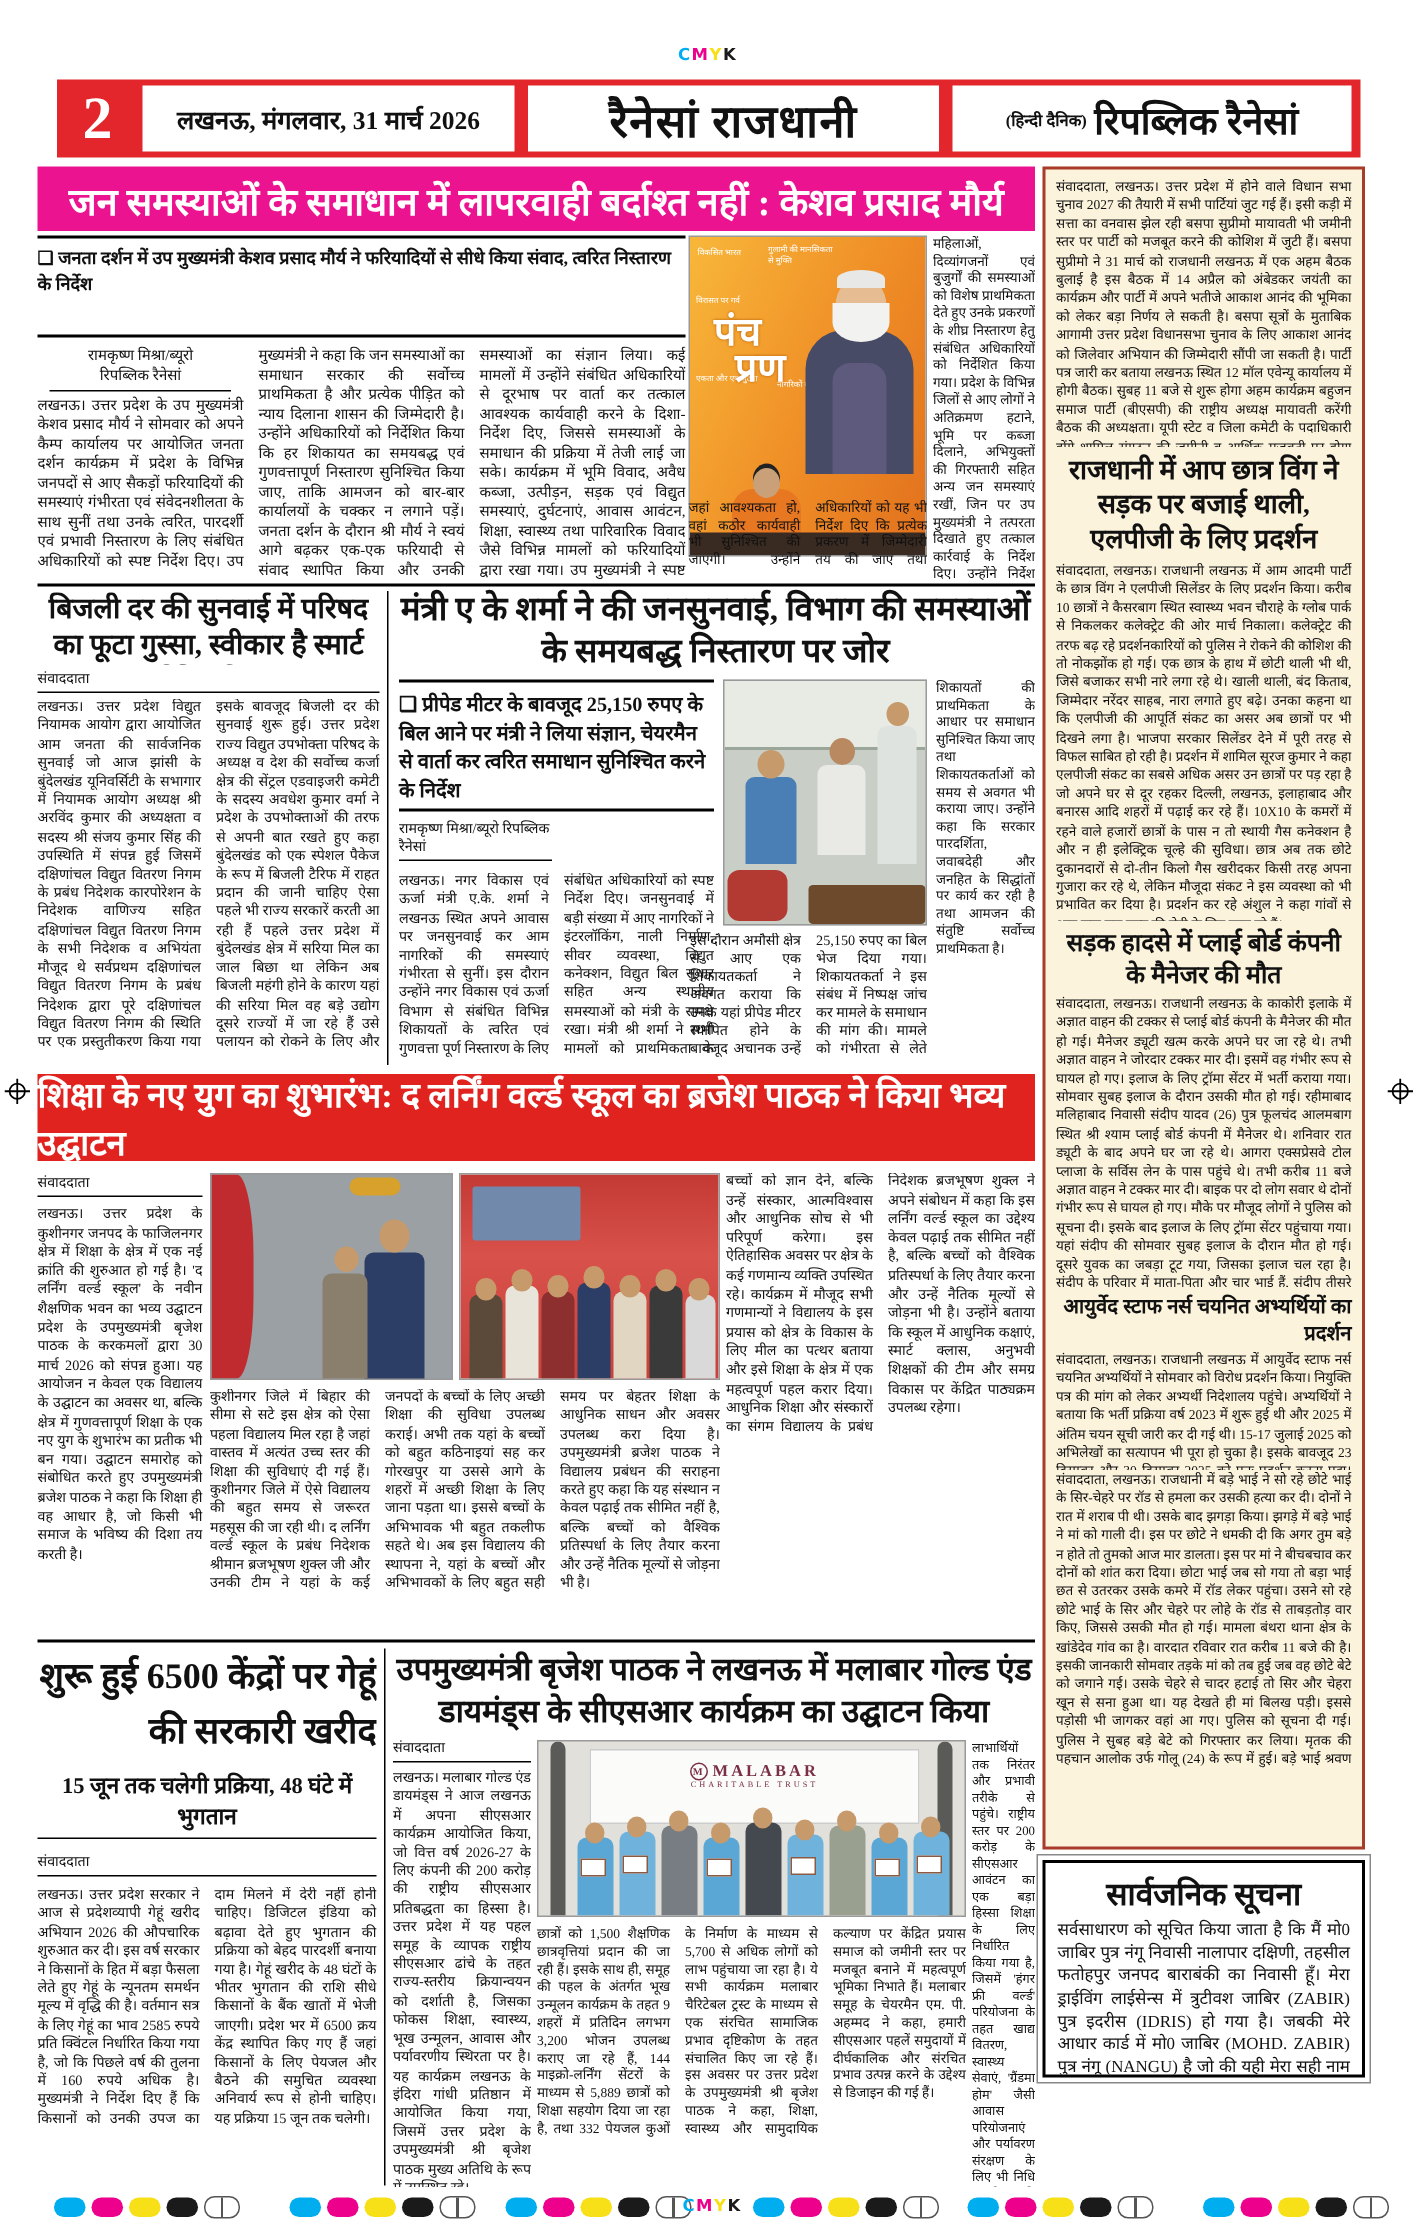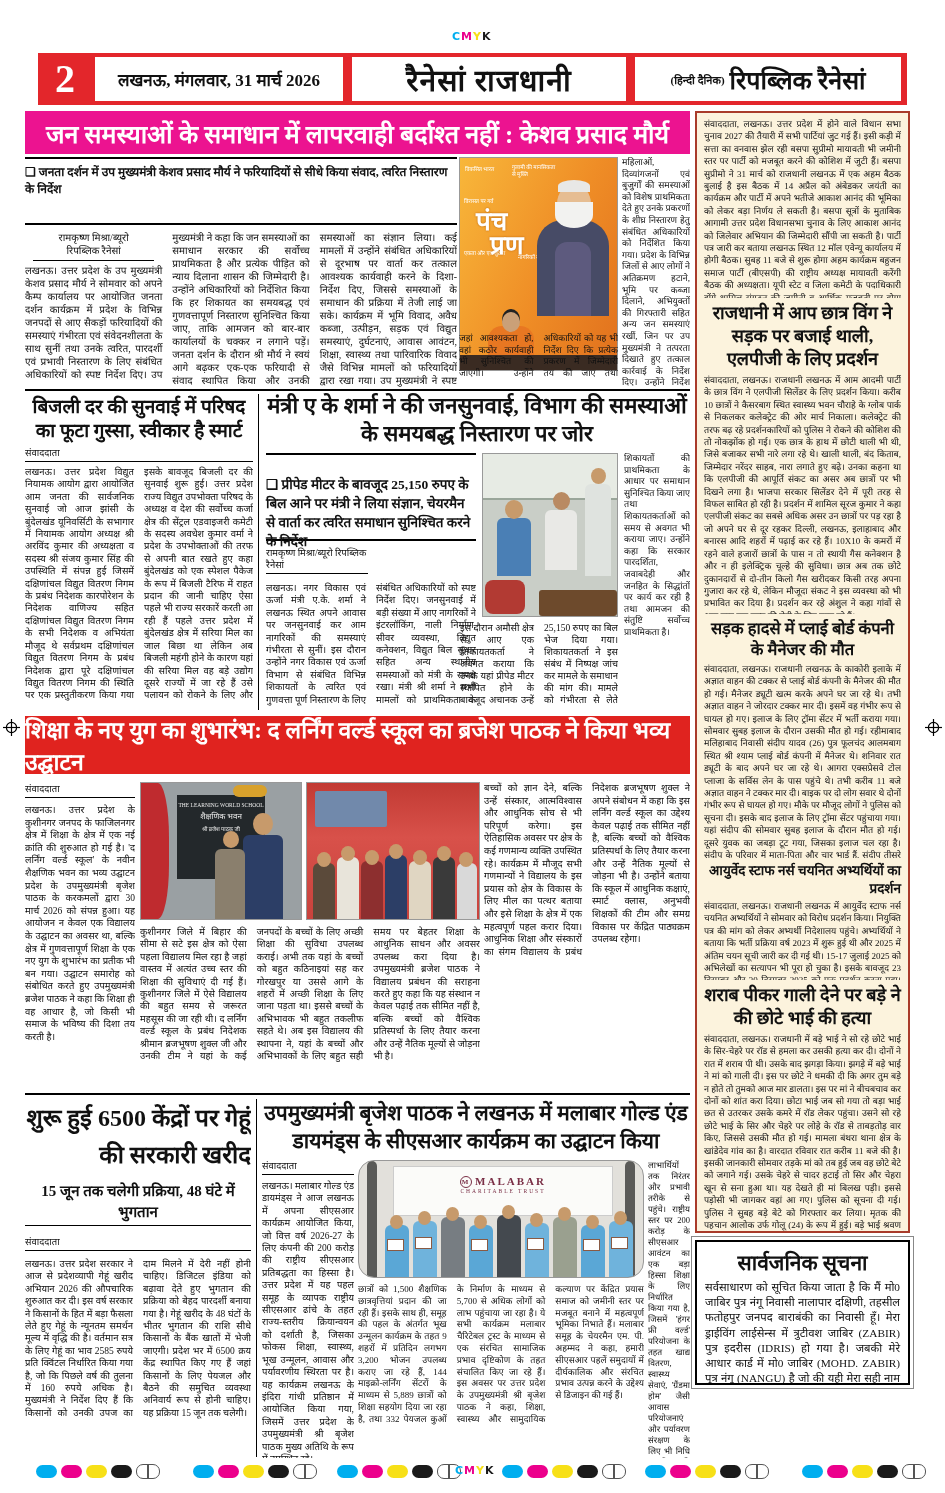--- a/index.html
+++ b/index.html
@@ -131,21 +131,21 @@
 
 <div class="abs hrule" style="left:25px;top:389px;width:665px;height:2px;"></div>
 
 <div class="abs art-h" style="left:25px;top:395px;width:228px;height:48px;font-size:19px;line-height:24px;">बिजली दर की सुनवाई में परिषद का फूटा गुस्सा, स्वीकार है स्मार्ट प्रीपेड मीटर</div>
 <div class="abs byline" style="left:25px;top:447px;width:228px;">संवाददाता</div>
 <div class="abs col2 bodytxt" style="left:25px;top:466px;width:228px;height:244px;">लखनऊ। उत्तर प्रदेश विद्युत नियामक आयोग द्वारा आयोजित आम जनता की सार्वजनिक सुनवाई जो आज झांसी के बुंदेलखंड यूनिवर्सिटी के सभागार में नियामक आयोग अध्यक्ष श्री अरविंद कुमार की अध्यक्षता व सदस्य श्री संजय कुमार सिंह की उपस्थिति में संपन्न हुई जिसमें दक्षिणांचल विद्युत वितरण निगम के प्रबंध निदेशक कारपोरेशन के निदेशक वाणिज्य सहित दक्षिणांचल विद्युत वितरण निगम के सभी निदेशक व अभियंता मौजूद थे सर्वप्रथम दक्षिणांचल विद्युत वितरण निगम के प्रबंध निदेशक द्वारा पूरे दक्षिणांचल विद्युत वितरण निगम की स्थिति पर एक प्रस्तुतीकरण किया गया इसके बावजूद बिजली दर की सुनवाई शुरू हुई। उत्तर प्रदेश राज्य विद्युत उपभोक्ता परिषद के अध्यक्ष व देश की सर्वोच्च कर्जा क्षेत्र की सेंट्रल एडवाइजरी कमेटी के सदस्य अवधेश कुमार वर्मा ने प्रदेश के उपभोक्ताओं की तरफ से अपनी बात रखते हुए कहा बुंदेलखंड को एक स्पेशल पैकेज के रूप में बिजली टैरिफ में राहत प्रदान की जानी चाहिए ऐसा पहले भी राज्य सरकारें करती आ रही हैं पहले उत्तर प्रदेश में बुंदेलखंड क्षेत्र में सरिया मिल का जाल बिछा था लेकिन अब बिजली महंगी होने के कारण यहां की सरिया मिल वह बड़े उद्योग दूसरे राज्यों में जा रहे हैं उसे पलायन को रोकने के लिए और बुंदेलखंड के विकास के लिए इन्हें छूट दिया जाना जरूरी है। उपभोक्ता परिषद की बात को इंडस्ट्री चैंबर संगठन ने भी समर्थन करते हुए कहा यह हमारी पुरानी मांग है इसे लागू कराया जाना उचित होगा। आज की झांसी की सुनवाई में स्मार्ट प्रीपेड मीटर पर बड़ी संख्या में उपभोक्ताओं का गुस्सा फूट पड़ा जिस पर उत्तर प्रदेश विद्युत नियामक आयोग के अध्यक्ष श्री अरविंद कुमार को कहना पड़ा कि हर हाल में 2 घंटे में कनेक्शन जुड़ना चाहिए।</div>
 
 <div class="abs vrule" style="left:258px;top:394px;height:316px;"></div>
 
 <div class="abs art-h" style="left:264px;top:392px;width:426px;height:58px;font-size:22px;line-height:28px;">मंत्री ए के शर्मा ने की जनसुनवाई, विभाग की समस्याओं के समयबद्ध निस्तारण पर जोर</div>
-<div class="abs subhead-box" style="left:266px;top:453px;width:210px;height:88px;font-size:13.5px;line-height:19px;padding-top:20px;">❑ प्रीपेड मीटर के बावजूद 25,150 रुपए के बिल आने पर मंत्री ने लिया संज्ञान, चेयरमैन से वार्ता कर त्वरित समाधान सुनिश्चित करने के निर्देश</div>
+<div class="abs subhead-box" style="left:266px;top:453px;width:210px;height:88px;font-size:13.5px;line-height:19px;padding-top:5px;">❑ प्रीपेड मीटर के बावजूद 25,150 रुपए के बिल आने पर मंत्री ने लिया संज्ञान, चेयरमैन से वार्ता कर त्वरित समाधान सुनिश्चित करने के निर्देश</div>
 <div class="abs photo office-photo" style="left:482px;top:453px;width:136px;height:164px;">
   <div class="window-band"></div>
   <div class="blob" style="left:14px;top:64px;width:34px;height:58px;background:#4a7fb5;"></div>
   <div class="head" style="left:22px;top:46px;width:18px;height:19px;"></div>
   <div class="blob" style="left:62px;top:56px;width:32px;height:60px;background:#e9e9e6;"></div>
   <div class="head" style="left:70px;top:38px;width:17px;height:18px;background:#b98a62;"></div>
   <div class="blob" style="right:6px;top:30px;width:26px;height:92px;background:#dfe3df;"></div>
   <div class="head" style="right:11px;top:14px;width:15px;height:16px;"></div>
   <div class="blob" style="left:2px;bottom:2px;width:40px;height:34px;background:#b23a33;border-radius:8px;"></div>
   <div class="blob" style="right:0;bottom:0;width:78px;height:26px;background:#6d4a2c;border-radius:3px;"></div>
@@ -157,25 +157,20 @@
 </div>
 <div class="abs col2 bodytxt" style="left:266px;top:582px;width:210px;height:128px;">लखनऊ। नगर विकास एवं ऊर्जा मंत्री ए.के. शर्मा ने लखनऊ स्थित अपने आवास पर जनसुनवाई कर आम नागरिकों की समस्याएं गंभीरता से सुनीं। इस दौरान उन्होंने नगर विकास एवं ऊर्जा विभाग से संबंधित विभिन्न शिकायतों के त्वरित एवं गुणवत्ता पूर्ण निस्तारण के लिए संबंधित अधिकारियों को स्पष्ट निर्देश दिए। जनसुनवाई में बड़ी संख्या में आए नागरिकों ने इंटरलॉकिंग, नाली निर्माण, सीवर व्यवस्था, विद्युत कनेक्शन, विद्युत बिल सुधार सहित अन्य स्थानीय समस्याओं को मंत्री के समक्ष रखा। मंत्री श्री शर्मा ने सभी मामलों को प्राथमिकता के आधार पर समयबद्ध ढंग से निस्तारित करने के निर्देश दिए।</div>
 <div class="abs col2 jt" style="left:460px;top:622px;width:158px;height:88px;font-size:9.5px;line-height:12px;">इस दौरान अमौसी क्षेत्र से आए एक शिकायतकर्ता ने अवगत कराया कि उनके यहां प्रीपेड मीटर स्थापित होने के बावजूद अचानक उन्हें 25,150 रुपए का बिल भेज दिया गया। शिकायतकर्ता ने इस संबंध में निष्पक्ष जांच कर मामले के समाधान की मांग की। मामले को गंभीरता से लेते हुए मंत्री ए. के. शर्मा ने तत्काल ऊर्जा विभाग के चेयरमैन आशीष गोयल से दूरभाष पर वार्ता कर प्रकरण की जांच कर शीघ्र निस्तारण के निर्देश दिए।</div>
 
 <div class="abs red-banner">शिक्षा के नए युग का शुभारंभ: द लर्निंग वर्ल्ड स्कूल का ब्रजेश पाठक ने किया भव्य उद्घाटन</div>
 
 <div class="abs byline" style="left:25px;top:783px;width:110px;">संवाददाता</div>
 <div class="abs jt" style="left:25px;top:804px;width:110px;height:286px;font-size:9.5px;line-height:12.6px;">लखनऊ। उत्तर प्रदेश के कुशीनगर जनपद के फाजिलनगर क्षेत्र में शिक्षा के क्षेत्र में एक नई क्रांति की शुरुआत हो गई है। 'द लर्निंग वर्ल्ड स्कूल' के नवीन शैक्षणिक भवन का भव्य उद्घाटन प्रदेश के उपमुख्यमंत्री बृजेश पाठक के करकमलों द्वारा 30 मार्च 2026 को संपन्न हुआ। यह आयोजन न केवल एक विद्यालय के उद्घाटन का अवसर था, बल्कि क्षेत्र में गुणवत्तापूर्ण शिक्षा के एक नए युग के शुभारंभ का प्रतीक भी बन गया। उद्घाटन समारोह को संबोधित करते हुए उपमुख्यमंत्री ब्रजेश पाठक ने कहा कि शिक्षा ही वह आधार है, जो किसी भी समाज के भविष्य की दिशा तय करती है।</div>
 <div class="abs photo plaque-photo" style="left:140px;top:782px;width:162px;height:138px;">
   <div class="curtain"></div>
-  <div class="plaque">
-    <div>THE LEARNING WORLD SCHOOL</div>
-    <div style="font-size:8px;margin-top:4px;">शैक्षणिक भवन</div>
-    <div style="margin-top:4px;">श्री ब्रजेश पाठक जी</div>
-  </div>
   <div class="blob" style="right:18px;top:52px;width:40px;height:86px;background:#2c3e66;"></div>
   <div class="head" style="right:28px;top:30px;width:20px;height:22px;"></div>
   <div class="blob" style="right:56px;top:66px;width:30px;height:72px;background:#8a7f6d;"></div>
   <div class="head" style="right:62px;top:48px;width:16px;height:17px;"></div>
   <div class="blob" style="left:92px;top:2px;width:34px;height:12px;background:#d8a12c;border-radius:8px;"></div>
 </div>
 <div class="abs photo tent-photo" style="left:306px;top:782px;width:174px;height:138px;">
   <div class="blob" style="left:8px;top:8px;width:72px;height:36px;background:#7189ab;border-radius:2px;"></div>
   <div class="blob" style="left:6px;bottom:0;width:22px;height:56px;background:#5b4a3a;"></div>
   <div class="blob" style="left:30px;bottom:0;width:22px;height:62px;background:#e8e4da;"></div>
@@ -200,21 +195,21 @@
 <div class="abs art-h" style="left:25px;top:1100px;width:226px;height:74px;font-size:24px;line-height:37px;text-align:right;">शुरू हुई 6500 केंद्रों पर गेहूं की सरकारी खरीद</div>
 <div class="abs ctr b" style="left:25px;top:1181px;width:226px;height:44px;font-size:15px;line-height:21px;border-bottom:1.5px solid #000;">15 जून तक चलेगी प्रक्रिया, 48 घंटे में भुगतान</div>
 <div class="abs byline" style="left:25px;top:1236px;width:226px;">संवाददाता</div>
 <div class="abs col2 bodytxt" style="left:25px;top:1258px;width:226px;height:200px;">लखनऊ। उत्तर प्रदेश सरकार ने आज से प्रदेशव्यापी गेहूं खरीद अभियान 2026 की औपचारिक शुरुआत कर दी। इस वर्ष सरकार ने किसानों के हित में बड़ा फैसला लेते हुए गेहूं के न्यूनतम समर्थन मूल्य में वृद्धि की है। वर्तमान सत्र के लिए गेहूं का भाव 2585 रुपये प्रति क्विंटल निर्धारित किया गया है, जो कि पिछले वर्ष की तुलना में 160 रुपये अधिक है। मुख्यमंत्री ने निर्देश दिए हैं कि किसानों को उनकी उपज का दाम मिलने में देरी नहीं होनी चाहिए। डिजिटल इंडिया को बढ़ावा देते हुए भुगतान की प्रक्रिया को बेहद पारदर्शी बनाया गया है। गेहूं खरीद के 48 घंटों के भीतर भुगतान की राशि सीधे किसानों के बैंक खातों में भेजी जाएगी। प्रदेश भर में 6500 क्रय केंद्र स्थापित किए गए हैं जहां किसानों के लिए पेयजल और बैठने की समुचित व्यवस्था अनिवार्य रूप से होनी चाहिए। यह प्रक्रिया 15 जून तक चलेगी।</div>
 
 <div class="abs vrule" style="left:256px;top:1099px;height:358px;"></div>
 
 <div class="abs art-h" style="left:262px;top:1099px;width:428px;height:56px;font-size:21px;line-height:28px;">उपमुख्यमंत्री बृजेश पाठक ने लखनऊ में मलाबार गोल्ड एंड डायमंड्स के सीएसआर कार्यक्रम का उद्घाटन किया</div>
 <div class="abs byline" style="left:262px;top:1160px;width:92px;">संवाददाता</div>
 <div class="abs jt" style="left:262px;top:1180px;width:92px;height:278px;font-size:9.5px;line-height:12.4px;">लखनऊ। मलाबार गोल्ड एंड डायमंड्स ने आज लखनऊ में अपना सीएसआर कार्यक्रम आयोजित किया, जो वित्त वर्ष 2026-27 के लिए कंपनी की 200 करोड़ की राष्ट्रीय सीएसआर प्रतिबद्धता का हिस्सा है। उत्तर प्रदेश में यह पहल समूह के व्यापक राष्ट्रीय सीएसआर ढांचे के तहत राज्य-स्तरीय क्रियान्वयन को दर्शाती है, जिसका फोकस शिक्षा, स्वास्थ्य, भूख उन्मूलन, आवास और पर्यावरणीय स्थिरता पर है। यह कार्यक्रम लखनऊ के इंदिरा गांधी प्रतिष्ठान में आयोजित किया गया, जिसमें उत्तर प्रदेश के उपमुख्यमंत्री श्री बृजेश पाठक मुख्य अतिथि के रूप में उपस्थित रहे।</div>
-<div class="abs photo malabar-photo" style="left:358px;top:1160px;width:286px;height:118px;border-radius:16px;">
+<div class="abs photo malabar-photo" style="left:358px;top:1160px;width:286px;height:118px;">
   <div class="mg-banner">
     <div class="l1"><span class="mg-logo">M</span><span>MALABAR</span></div>
     <div class="l2">CHARITABLE TRUST</div>
   </div>
   <div class="blob" style="left:8px;top:0;width:10px;height:100%;background:#5a5a58;"></div>
   <div class="blob" style="right:8px;top:0;width:10px;height:100%;background:#5a5a58;"></div>
   <div class="blob" style="left:26px;bottom:0;width:24px;height:52px;background:#5aa7d6;"></div>
   <div class="blob" style="left:54px;bottom:0;width:24px;height:56px;background:#6fb3dc;"></div>
   <div class="blob" style="left:82px;bottom:0;width:24px;height:60px;background:#777d82;"></div>
   <div class="blob" style="left:110px;bottom:0;width:24px;height:52px;background:#5aa7d6;"></div>
@@ -243,21 +238,20 @@
 <div class="abs jt" style="left:648px;top:1160px;width:42px;height:298px;font-size:8.5px;line-height:11px;">लाभार्थियों तक निरंतर और प्रभावी तरीके से पहुंचे। राष्ट्रीय स्तर पर 200 करोड़ के सीएसआर आवंटन का एक बड़ा हिस्सा शिक्षा के लिए निर्धारित किया गया है, जिसमें 'हंगर फ्री वर्ल्ड' परियोजना के तहत खाद्य वितरण, स्वास्थ्य सेवाएं, 'ग्रैंडमा होम' जैसी आवास परियोजनाएं और पर्यावरण संरक्षण के लिए भी निधि आवंटित की गई है।</div>
 
 <div class="abs sidebar">
   <div class="sb-body" style="height:180px;">संवाददाता, लखनऊ। उत्तर प्रदेश में होने वाले विधान सभा चुनाव 2027 की तैयारी में सभी पार्टियां जुट गई हैं। इसी कड़ी में सत्ता का वनवास झेल रही बसपा सुप्रीमो मायावती भी जमीनी स्तर पर पार्टी को मजबूत करने की कोशिश में जुटी हैं। बसपा सुप्रीमो ने 31 मार्च को राजधानी लखनऊ में एक अहम बैठक बुलाई है इस बैठक में 14 अप्रैल को अंबेडकर जयंती का कार्यक्रम और पार्टी में अपने भतीजे आकाश आनंद की भूमिका को लेकर बड़ा निर्णय ले सकती है। बसपा सूत्रों के मुताबिक आगामी उत्तर प्रदेश विधानसभा चुनाव के लिए आकाश आनंद को जिलेवार अभियान की जिम्मेदारी सौंपी जा सकती है। पार्टी पत्र जारी कर बताया लखनऊ स्थित 12 मॉल एवेन्यू कार्यालय में होगी बैठक। सुबह 11 बजे से शुरू होगा अहम कार्यक्रम बहुजन समाज पार्टी (बीएसपी) की राष्ट्रीय अध्यक्ष मायावती करेंगी बैठक की अध्यक्षता। यूपी स्टेट व जिला कमेटी के पदाधिकारी होंगे शामिल संगठन की जमीनी व आर्थिक मजबूती पर होगा मंथन पार्टी विस्तार और चुनावी तैयारियों की होगी समीक्षा कार्यों की रिपोर्ट और भविष्य की रणनीति पर चर्चा।</div>
   <div class="sb-h2">राजधानी में आप छात्र विंग ने सड़क पर बजाई थाली, एलपीजी के लिए प्रदर्शन</div>
   <div class="sb-body" style="height:240px;">संवाददाता, लखनऊ। राजधानी लखनऊ में आम आदमी पार्टी के छात्र विंग ने एलपीजी सिलेंडर के लिए प्रदर्शन किया। करीब 10 छात्रों ने कैसरबाग स्थित स्वास्थ्य भवन चौराहे के ग्लोब पार्क से निकलकर कलेक्ट्रेट की ओर मार्च निकाला। कलेक्ट्रेट की तरफ बढ़ रहे प्रदर्शनकारियों को पुलिस ने रोकने की कोशिश की तो नोकझोंक हो गई। एक छात्र के हाथ में छोटी थाली भी थी, जिसे बजाकर सभी नारे लगा रहे थे। खाली थाली, बंद किताब, जिम्मेदार नरेंदर साहब, नारा लगाते हुए बढ़े। उनका कहना था कि एलपीजी की आपूर्ति संकट का असर अब छात्रों पर भी दिखने लगा है। भाजपा सरकार सिलेंडर देने में पूरी तरह से विफल साबित हो रही है। प्रदर्शन में शामिल सूरज कुमार ने कहा एलपीजी संकट का सबसे अधिक असर उन छात्रों पर पड़ रहा है जो अपने घर से दूर रहकर दिल्ली, लखनऊ, इलाहाबाद और बनारस आदि शहरों में पढ़ाई कर रहे हैं। 10X10 के कमरों में रहने वाले हजारों छात्रों के पास न तो स्थायी गैस कनेक्शन है और न ही इलेक्ट्रिक चूल्हे की सुविधा। छात्र अब तक छोटे दुकानदारों से दो-तीन किलो गैस खरीदकर किसी तरह अपना गुजारा कर रहे थे, लेकिन मौजूदा संकट ने इस व्यवस्था को भी प्रभावित कर दिया है। प्रदर्शन कर रहे अंशुल ने कहा गांवों से आए छात्र एक वक्त की रोटी के लिए तरस रहे हैं।</div>
   <div class="sb-h3">सड़क हादसे में प्लाई बोर्ड कंपनी के मैनेजर की मौत</div>
   <div class="sb-body" style="height:195px;">संवाददाता, लखनऊ। राजधानी लखनऊ के काकोरी इलाके में अज्ञात वाहन की टक्कर से प्लाई बोर्ड कंपनी के मैनेजर की मौत हो गई। मैनेजर ड्यूटी खत्म करके अपने घर जा रहे थे। तभी अज्ञात वाहन ने जोरदार टक्कर मार दी। इसमें वह गंभीर रूप से घायल हो गए। इलाज के लिए ट्रॉमा सेंटर में भर्ती कराया गया। सोमवार सुबह इलाज के दौरान उसकी मौत हो गई। रहीमाबाद मलिहाबाद निवासी संदीप यादव (26) पुत्र फूलचंद आलमबाग स्थित श्री श्याम प्लाई बोर्ड कंपनी में मैनेजर थे। शनिवार रात ड्यूटी के बाद अपने घर जा रहे थे। आगरा एक्सप्रेसवे टोल प्लाजा के सर्विस लेन के पास पहुंचे थे। तभी करीब 11 बजे अज्ञात वाहन ने टक्कर मार दी। बाइक पर दो लोग सवार थे दोनों गंभीर रूप से घायल हो गए। मौके पर मौजूद लोगों ने पुलिस को सूचना दी। इसके बाद इलाज के लिए ट्रॉमा सेंटर पहुंचाया गया। यहां संदीप की सोमवार सुबह इलाज के दौरान मौत हो गई। दूसरे युवक का जबड़ा टूट गया, जिसका इलाज चल रहा है। संदीप के परिवार में माता-पिता और चार भाई हैं, संदीप तीसरे नंबर पर था। घटना के बाद से परिवार का रो-रोकर बुरा हाल है।</div>
   <div class="sb-h4">आयुर्वेद स्टाफ नर्स चयनित अभ्यर्थियों का प्रदर्शन</div>
   <div class="sb-body" style="height:80px;">संवाददाता, लखनऊ। राजधानी लखनऊ में आयुर्वेद स्टाफ नर्स चयनित अभ्यर्थियों ने सोमवार को विरोध प्रदर्शन किया। नियुक्ति पत्र की मांग को लेकर अभ्यर्थी निदेशालय पहुंचे। अभ्यर्थियों ने बताया कि भर्ती प्रक्रिया वर्ष 2023 में शुरू हुई थी और 2025 में अंतिम चयन सूची जारी कर दी गई थी। 15-17 जुलाई 2025 को अभिलेखों का सत्यापन भी पूरा हो चुका है। इसके बावजूद 23 दिसम्बर और 30 दिसम्बर 2025 को पुनः प्रदर्शन करना पड़ा। चयनित अभ्यर्थियों का कहना है कि नियुक्ति में हो रही देरी से उन्हें और उनके परिवारों को आर्थिक और मानसिक परेशानियों का सामना करना पड़ रहा है।</div>
-  <div class="sb-h2">शराब पीकर गाली देने पर बड़े ने की छोटे भाई की हत्या</div>
   <div class="sb-body" style="height:200px;">संवाददाता, लखनऊ। राजधानी में बड़े भाई ने सो रहे छोटे भाई के सिर-चेहरे पर रॉड से हमला कर उसकी हत्या कर दी। दोनों ने रात में शराब पी थी। उसके बाद झगड़ा किया। झगड़े में बड़े भाई ने मां को गाली दी। इस पर छोटे ने धमकी दी कि अगर तुम बड़े न होते तो तुमको आज मार डालता। इस पर मां ने बीचबचाव कर दोनों को शांत करा दिया। छोटा भाई जब सो गया तो बड़ा भाई छत से उतरकर उसके कमरे में रॉड लेकर पहुंचा। उसने सो रहे छोटे भाई के सिर और चेहरे पर लोहे के रॉड से ताबड़तोड़ वार किए, जिससे उसकी मौत हो गई। मामला बंथरा थाना क्षेत्र के खांडेदेव गांव का है। वारदात रविवार रात करीब 11 बजे की है। इसकी जानकारी सोमवार तड़के मां को तब हुई जब वह छोटे बेटे को जगाने गई। उसके चेहरे से चादर हटाई तो सिर और चेहरा खून से सना हुआ था। यह देखते ही मां बिलख पड़ी। इससे पड़ोसी भी जागकर वहां आ गए। पुलिस को सूचना दी गई। पुलिस ने सुबह बड़े बेटे को गिरफ्तार कर लिया। मृतक की पहचान आलोक उर्फ गोलू (24) के रूप में हुई। बड़े भाई श्रवण गौतम (30) ने उसके सिर पर रॉड से मारा। आरोपी 3 भाई हैं। मंझला भाई वीरेंद्र उर्फ अठल मानसिक रूप से कमजोर है। पिता पुत्तीलाल की 8 साल पहले मौत हो गई थी।</div>
 </div>
 
 <div class="abs notice">
   <div class="notice-title">सार्वजनिक सूचना</div>
   <div class="notice-body">सर्वसाधारण को सूचित किया जाता है कि मैं मो0 जाबिर पुत्र नंगू निवासी नालापार दक्षिणी, तहसील फतोहपुर जनपद बाराबंकी का निवासी हूँ। मेरा ड्राईविंग लाईसेन्स में त्रुटीवश जाबिर (ZABIR) पुत्र इदरीस (IDRIS) हो गया है। जबकी मेरे आधार कार्ड में मो0 जाबिर (MOHD. ZABIR) पुत्र नंगू (NANGU) है जो की यही मेरा सही नाम और पहचान है। मेरे ड्राईविंग लाईसेन्स में आधार कार्ड के अनुसार मेरा नाम अंकित किया जाए। मेरे द्वारा दी गयी जानकारी सत्य एव सही है यदि कोई त्रुटी पाई जाती है तो इसकी जिम्मेदारी मेरी स्वयं की होगी।</div>
 </div>
 
 <svg class="abs crosshair" style="left:3px;top:719px;" viewBox="0 0 20 20">
   <circle cx="10" cy="10" r="6" fill="none" stroke="#000" stroke-width="1.4"></circle>

